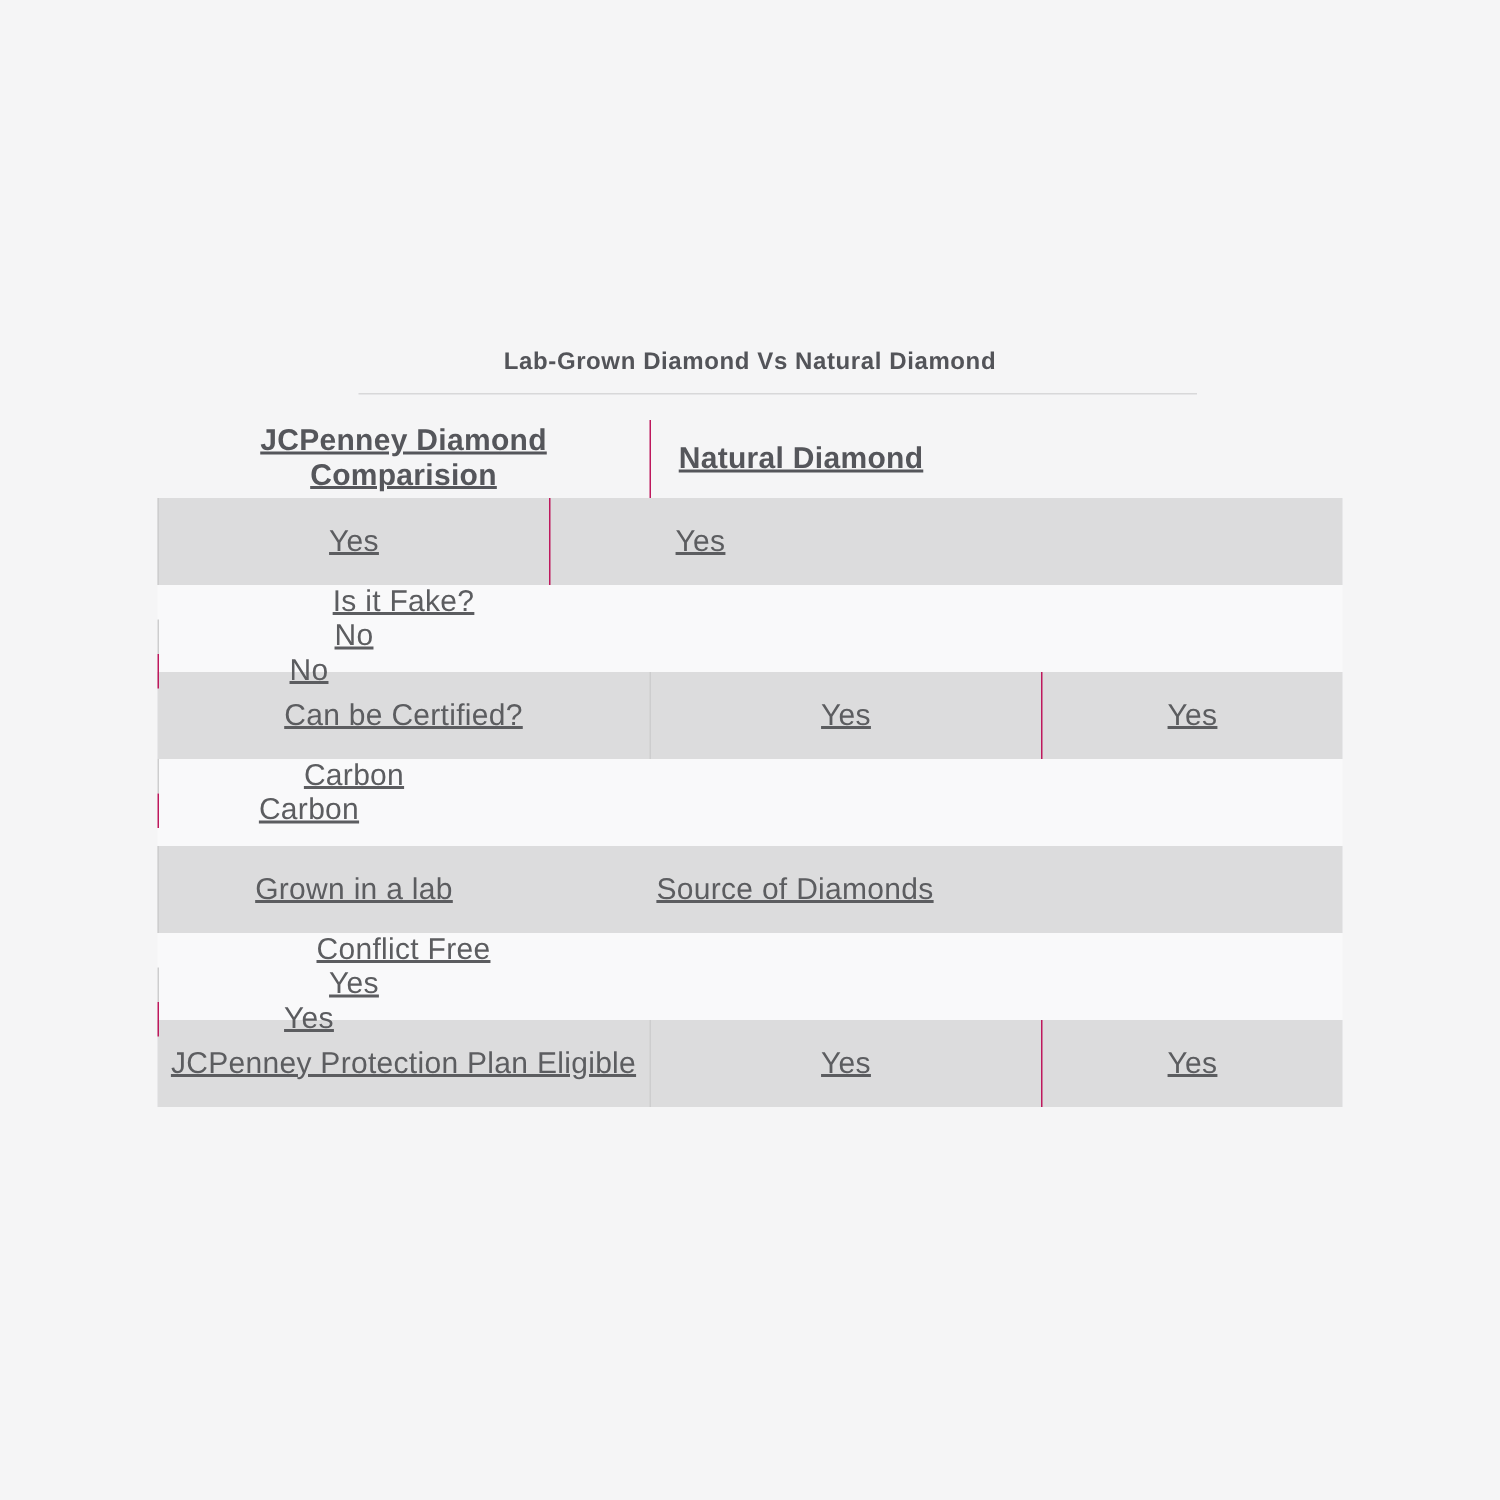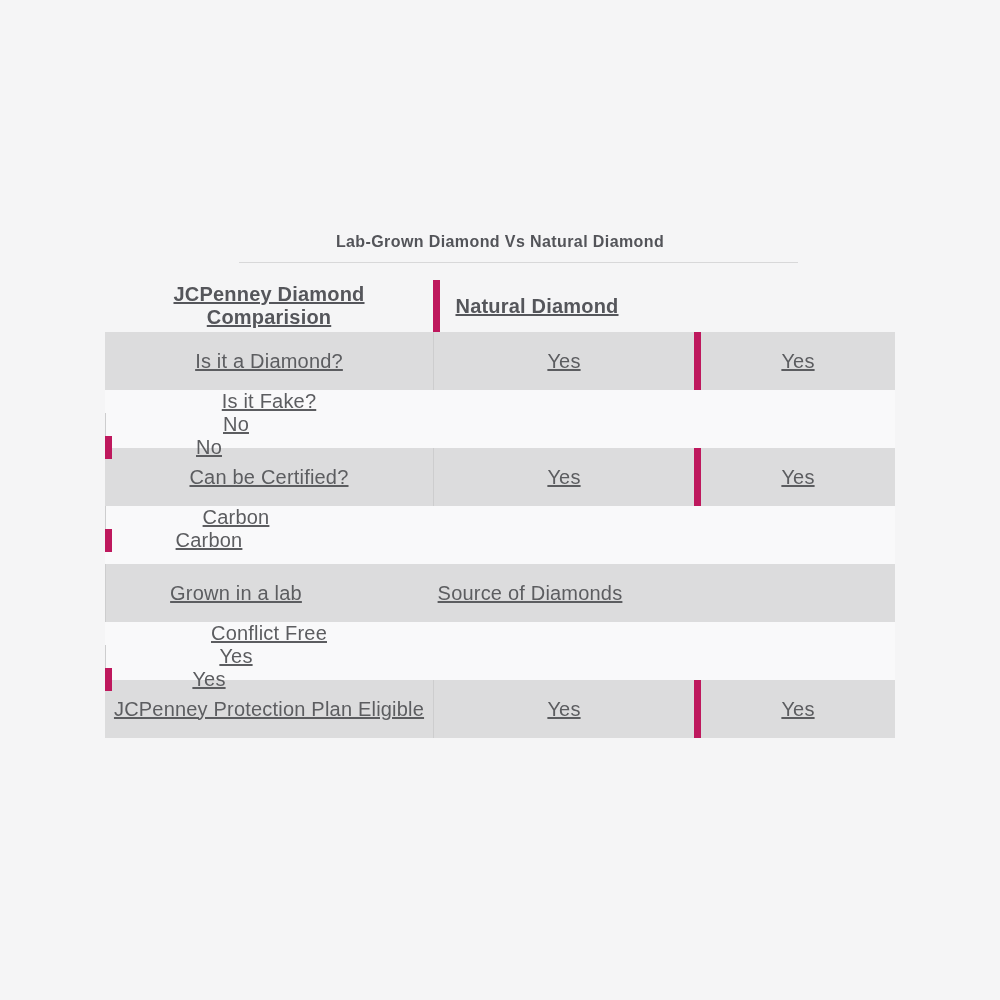--- a/index.html
+++ b/index.html
@@ -78,41 +78,40 @@
     text-decoration: underline;
   }
 
   .header-row .cell {
     font-weight: bold;
     color: #55565b;
   }
 
   .cell.c1 { width: 328px; }
   .cell.c2 { width: 261px; border-left: 1px solid #cdcdce; }
-  .cell.c3 { width: 201px; border-left: 7px solid #be185d; }
+  .cell.c3 { width: 201px; border-left: 1px solid #be185d; }
 </style>
 </head>
 <body>
 
 <div class="stage">
 
   <div class="figure-title">Lab-Grown Diamond Vs Natural Diamond</div>
 
   <div class="title-divider"></div>
 
   <div class="comparison-table">
 
     <div class="row header-row">
       <div class="cell c1">JCPenney Diamond Comparision</div>
       <div class="cell c3">Natural Diamond</div>
     </div>
 
     <div>
         <div class="row striped">
-          <div class="cell c1">Is it a Diamond?</div>
           <div class="cell c2">Yes</div>
           <div class="cell c3">Yes</div>
         </div>
         <div class="row unstriped">
           <div class="cell c1">Is it Fake?</div>
           <div class="cell c2">No</div>
           <div class="cell c3">No</div>
         </div>
         <div class="row striped">
           <div class="cell c1">Can be Certified?</div>

